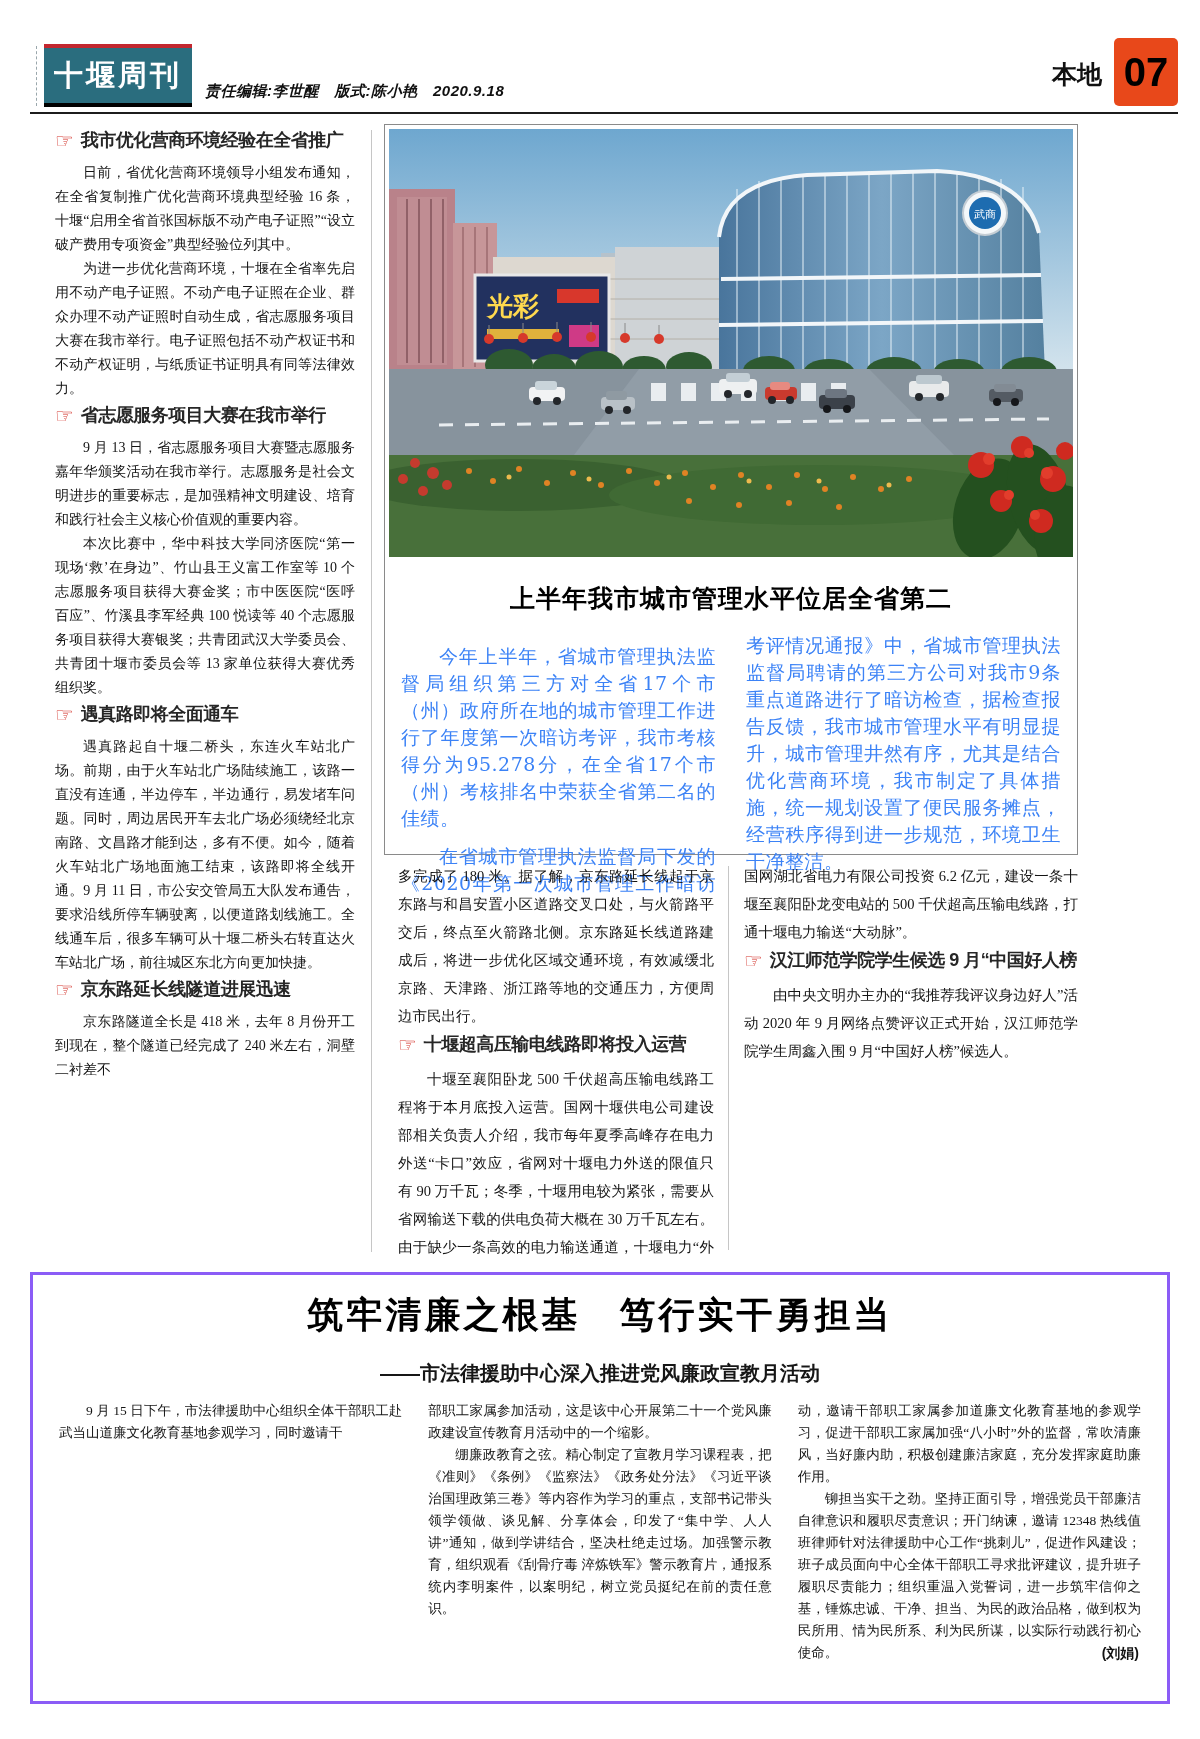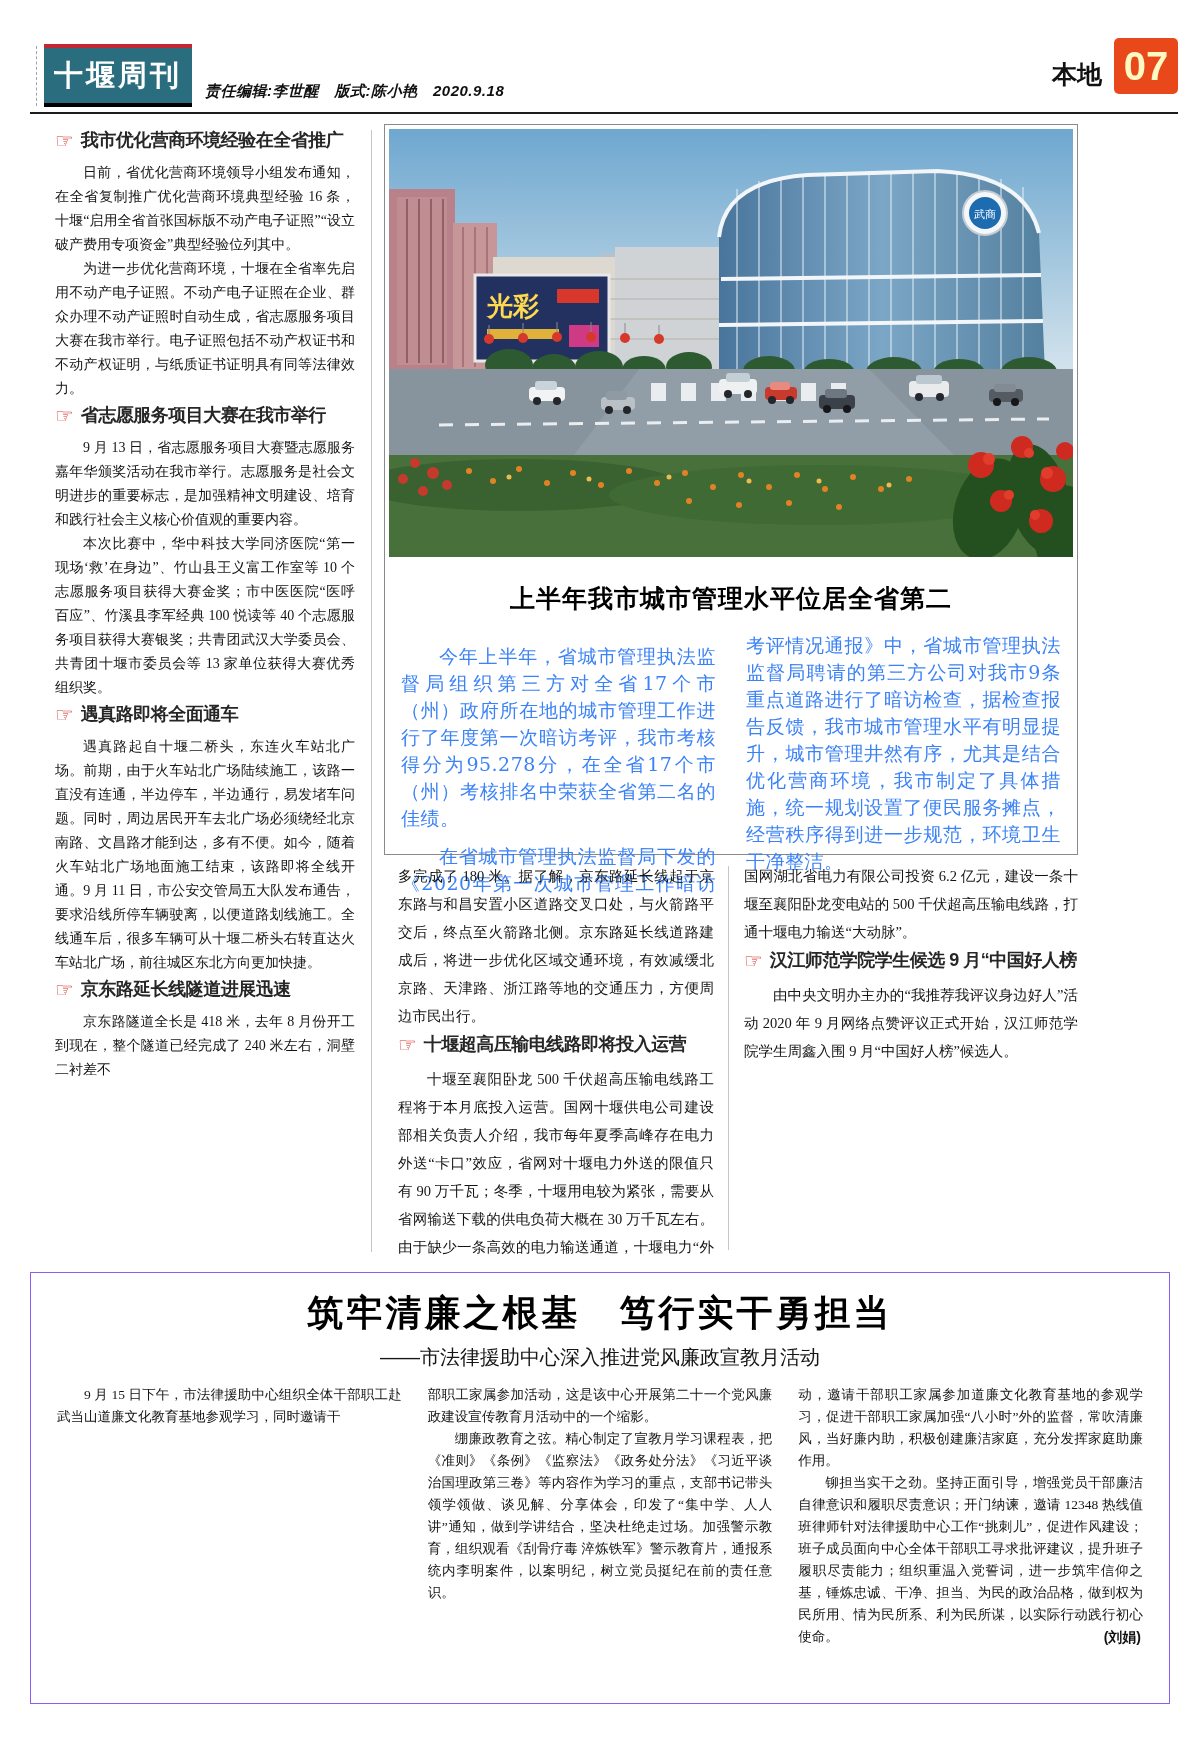--- a/index.html
+++ b/index.html
@@ -9,22 +9,22 @@
 
   
   .masthead-tick { position:absolute; left:36px; top:46px; height:60px; border-left:1px dashed #9aa7ac; }
   .masthead { position:absolute; left:44px; top:44px; width:148px; height:63px;
               background:#2a6d7e; border-top:4px solid #c3272f; border-bottom:4px solid #000000;
               color:#ffffff; display:flex; align-items:center; justify-content:center;
               font-family:"Liberation Serif", serif; font-weight:700; font-size:29px; letter-spacing:3px; }
   .editor-line { position:absolute; left:205px; top:82px; font-size:15px; font-weight:700;
                  font-style:italic; color:#101010; letter-spacing:0.5px; }
   .section-label { position:absolute; left:1052px; top:58px; font-size:25px; font-weight:700; color:#111; }
-  .pagenum-box { position:absolute; left:1114px; top:38px; width:64px; height:56px; background:#e8481a;
-                 border-radius:5px; color:#fef9c3; display:flex; align-items:center; justify-content:center;
+  .pagenum-box { position:absolute; left:1114px; top:38px; width:64px; height:68px; background:#e8481a;
+                 border-radius:5px; color:#000000; display:flex; align-items:center; justify-content:center;
                  font-size:40px; font-weight:700; }
   .header-rule { position:absolute; left:30px; top:112px; width:1148px; height:2px; background:#1c1c1c; }
 
   
   .art-title { display:flex; align-items:center; gap:7px; margin:15px 0 9px; }
   .art-title:first-child { margin-top:2px; }
   .ptr { color:#d3342c; font-size:21px; line-height:1; flex:0 0 auto; }
   .art-title h3 { font-size:18px; font-weight:700; color:#262626; letter-spacing:-0.5px; white-space:nowrap; }
   p.body { font-family:"Liberation Serif", serif; color:#141414; text-align:justify; text-indent:2em; }
   p.noindent { text-indent:0; }
@@ -43,24 +43,24 @@
                border:1px solid #8a8a8a; background:#fff; }
   .photo-box svg { display:block; margin:4px; }
   .photo-headline { text-align:center; margin-top:25px; font-family:"Liberation Serif", serif;
                     font-weight:700; font-size:25px; letter-spacing:1px; color:#000; }
   .photo-text { margin:17px 16px 0; column-count:2; column-gap:30px; }
   .photo-text p { font-family:"DejaVu Serif", serif; font-size:19px; line-height:27px;
                   text-align:justify; text-indent:2em; color:#3b82f6; letter-spacing:0.5px;margin-top:11px; }
 
   
   .bottom-box { position:absolute; left:30px; top:1272px; width:1140px; height:432px;
-                border:1px solid #8b5cf6; background:#fff; padding-top:16px; }
+                border:3px solid #8b5cf6; background:#fff; padding-top:16px; }
   .bottom-title { text-align:center; font-family:"Liberation Serif", serif; font-weight:700;
                   font-size:36px; letter-spacing:3px; color:#000; }
-  .bottom-subtitle { text-align:center; margin-top:6px; font-size:20px; font-weight:400; color:#161616; }
+  .bottom-subtitle { text-align:center; margin-top:20px; font-size:20px; font-weight:700; color:#161616; }
   .bottom-cols { display:flex; gap:26px; padding:13px 26px 0; }
   .bottom-cols .bcol { flex:1 1 0; overflow:hidden; }
   .bottom-cols p { font-family:"Liberation Serif", serif; font-size:13.5px; line-height:22px;
                    text-align:justify; text-indent:2em; color:#141414; }
   .bottom-cols p.noindent { text-indent:0; }
   .lastp { position:relative; }
   .byline { position:absolute; right:2px; bottom:1px; font-family:"Liberation Sans", sans-serif;
             font-weight:700; font-size:14px; color:#111; background:#fff; padding-left:6px; }
 </style>
 </head>

